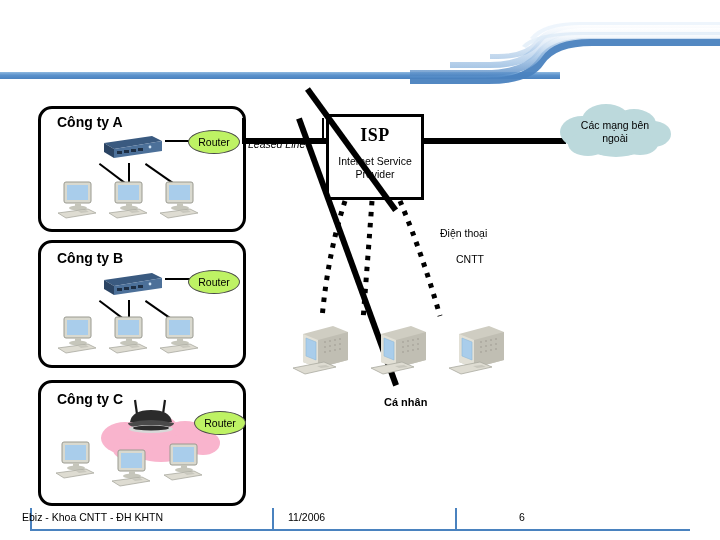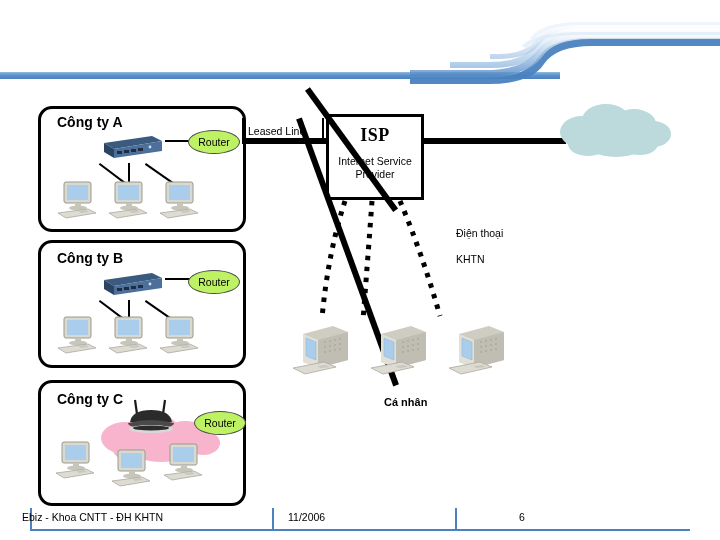--- a/index.html
+++ b/index.html
@@ -271,36 +271,36 @@
   <div class="router" style="left:194px;top:411px;">Router</div>
 
   <div class="isp-box">
     <div class="isp-title">ISP</div>
     <div class="isp-sub">
       <div>Internet Service</div>
       <div>Provider</div>
     </div>
   </div>
 
-  <div class="lbl" style="left:248px;top:125px;z-index:8;">Leased Line</div>
+  <div class="lbl" style="left:248px;top:138px;z-index:8;font-style:italic;">Leased Line</div>
   <div class="thin" style="left:242px;top:118px;width:1.5px;height:26px;z-index:8;"></div>
   <div class="thin" style="left:322px;top:118px;width:1.5px;height:26px;z-index:8;"></div>
 
   <div style="position:absolute;left:300px;top:198px;z-index:4;">
     <svg width="200" height="125" viewBox="0 0 200 125">
       <g stroke="#000" stroke-width="5" stroke-linecap="butt" stroke-dasharray="4.5,6.5" fill="none">
         <path d="M45 3 Q28 55 22 120"></path>
         <path d="M72 3 Q68 58 63 122"></path>
         <path d="M100 3 Q122 55 140 118"></path>
       </g>
     </svg>
   </div>
 
-  <div class="lbl" style="left:440px;top:227px;z-index:8;margin-left:16px;">Điện thoại</div>
-  <div class="lbl" style="left:456px;top:253px;z-index:8;">KHTN</div>
+  <div class="lbl" style="left:440px;top:227px;z-index:8;">Điện thoại</div>
+  <div class="lbl" style="left:456px;top:253px;z-index:8;">CNTT</div>
 
   <div style="position:absolute;left:292px;top:318px;z-index:6;">
     <svg width="62" height="62" viewBox="0 0 62 62">
       <polygon points="11,16 41,8 56,14 56,42 26,50 11,44" fill="#cfcdc2"></polygon>
       <polygon points="11,16 26,22 26,50 11,44" fill="#e2e0d6"></polygon>
       <polygon points="26,22 56,14 56,42 26,50" fill="#c0beb3"></polygon>
       <polygon points="14,20 24,24 24,42 14,38" fill="#a9cdeb"></polygon>
       <polygon points="14,20 24,24 24,42 14,38" fill="none" stroke="#8fb8da" stroke-width="0.6"></polygon>
       <g fill="#9b998f">
         <circle cx="33" cy="24" r="0.8"></circle>
@@ -382,20 +382,24 @@
         <ellipse cx="26" cy="32" rx="22" ry="16"></ellipse>
         <ellipse cx="50" cy="20" rx="24" ry="16"></ellipse>
         <ellipse cx="78" cy="24" rx="22" ry="15"></ellipse>
         <ellipse cx="97" cy="34" rx="18" ry="13"></ellipse>
         <ellipse cx="60" cy="42" rx="32" ry="15"></ellipse>
         <ellipse cx="32" cy="44" rx="20" ry="12"></ellipse>
         <ellipse cx="84" cy="44" rx="18" ry="11"></ellipse>
       </g>
     </svg>
   </div>
+  <div class="cloud-ext-txt">
+    <div>Các mạng bên</div>
+    <div>ngoài</div>
+  </div>
 
   <div class="footline"></div>
   <div class="ftick" style="left:30px;"></div>
   <div class="ftick" style="left:272px;"></div>
   <div class="ftick" style="left:455px;"></div>
   <div class="ftxt" style="left:22px;text-align:center;">Ebiz - Khoa CNTT - ĐH KHTN</div>
   <div class="ftxt" style="left:288px;">11/2006</div>
   <div class="ftxt" style="left:519px;">6</div>
 
 </div>

